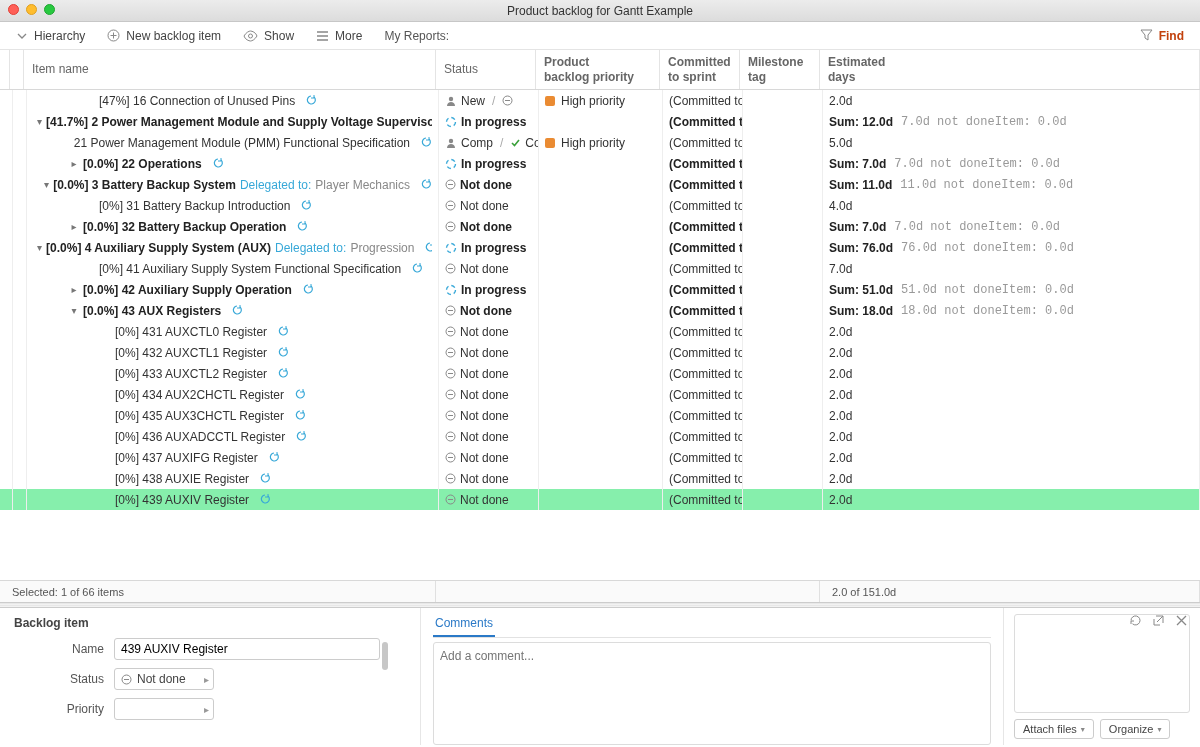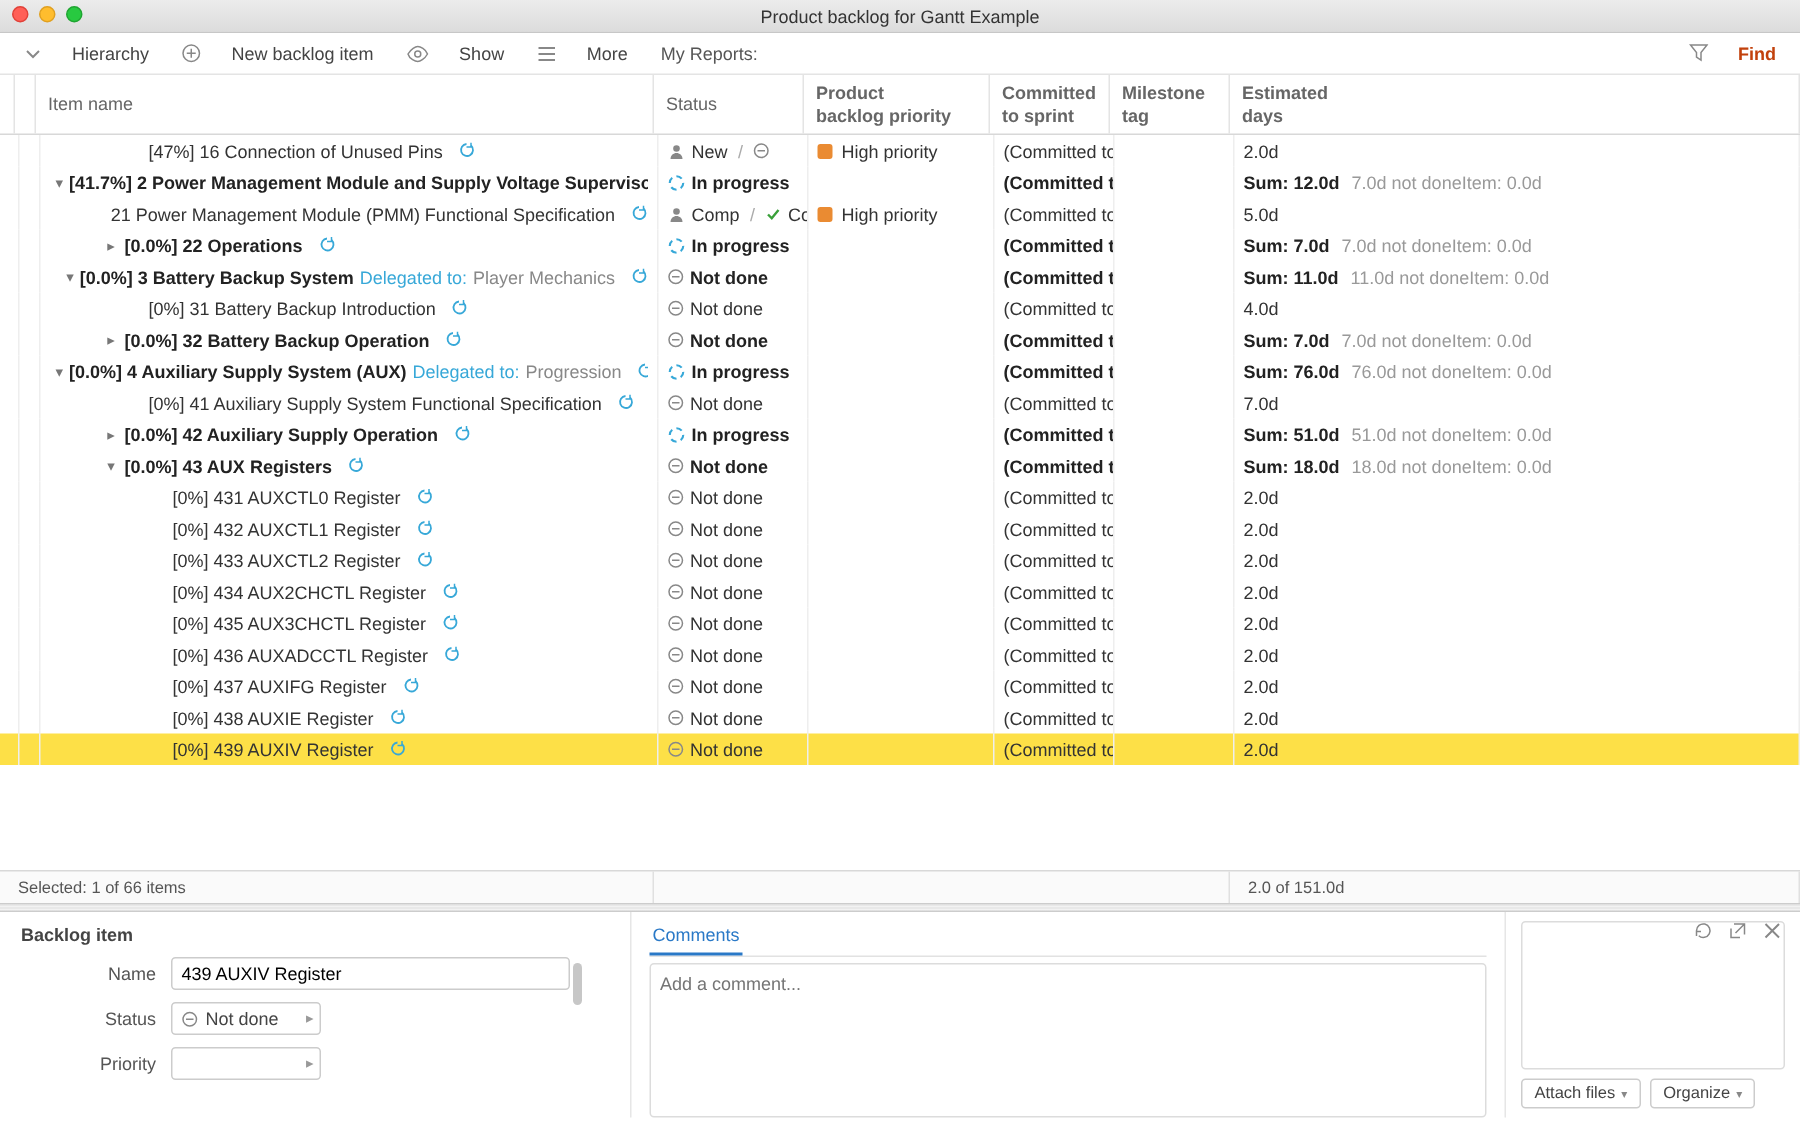--- a/index.html
+++ b/index.html
@@ -4,21 +4,21 @@
 <style>
   * { box-sizing: border-box; margin: 0; padding: 0; }
   html, body { width: 1200px; height: 747px; font-family: -apple-system, "Helvetica Neue", Arial, sans-serif; font-size: 12px; color: #333; background: #fff; overflow: hidden; }
   .titlebar { height: 22px; background: linear-gradient(#ececec,#dcdcdc); border-bottom: 1px solid #c7c7c7; position: relative; display:flex; align-items:center; justify-content:center; font-size:12px; color:#333; }
   .traffic { position:absolute; left:8px; top:4px; display:flex; gap:7px; }
   .dot { width:11px; height:11px; border-radius:50%; }
   .dot.red{background:#ff5f57;border:1px solid #e14138;}
   .dot.yellow{background:#ffbd2e;border:1px solid #e0a020;}
   .dot.green{background:#28c940;border:1px solid #1fa531;}
   .toolbar { height:28px; background:#fff; border-bottom:1px solid #e4e4e4; display:flex; align-items:center; padding:0 10px; gap:10px; font-size:12px; color:#444; }
-  .toolbar .tb-btn{display:flex;align-items:center;gap:20px;padding:3px 6px;border-radius:3px;cursor:pointer;}
+  .toolbar .tb-btn{display:flex;align-items:center;gap:6px;padding:3px 6px;border-radius:3px;cursor:pointer;}
   .tb-icon{color:#888;display:inline-flex;}
   .toolbar .spacer{flex:1;}
   .find-btn{display:flex;align-items:center;gap:6px;color:#c2410c;font-weight:bold;}
   
   .header-row { height:40px; display:flex; border-bottom:1px solid #d8d8d8; background:#fff; font-size:12px; color:#666; }
   .header-row .hc { border-right:1px solid #e4e4e4; display:flex; align-items:center; padding:0 8px; line-height:1.2; }
   .col-handle{width:10px;flex:0 0 10px;border-right:1px solid #e4e4e4;}
   .col-selbox{width:14px;flex:0 0 14px;border-right:1px solid #e4e4e4;}
   .col-name{width:412px;flex:0 0 412px;}
   .col-status{width:100px;flex:0 0 100px;}
@@ -37,22 +37,22 @@
   .row .namecell{font-size:12px;}
   .bold{font-weight:600;color:#222;}
   .deleg-lbl{color:#37a8d8;}
   .deleg-to{color:#888;}
   .loopicon{color:#37a8d8;display:inline-flex;}
   
   .status-cell{font-size:12px;display:flex;align-items:center;gap:4px;}
   .stic{display:inline-flex;color:#888;}
   .prio-sq{width:10px;height:10px;background:#ea8b32;border-radius:2px;margin-right:6px;}
   .sumtxt{font-weight:600;color:#222;text-align:center;}
-  .extratxt{color:#999;margin-left:8px;font-size:12px;}
-  .row.selected{background:#fde047;}
+  .extratxt{color:#999;margin-left:8px;font-size:12px;font-family:Liberation Mono, monospace;}
+  .row.selected{background:#86efac;}
   
   .footer-bar{height:22px;border-top:1px solid #d8d8d8;background:#fafafa;display:flex;align-items:center;font-size:11px;color:#555;}
   .footer-bar .fseg{padding:0 12px;border-right:1px solid #e0e0e0;height:100%;display:flex;align-items:center;}
   .footer-bar .fseg.first{width:436px;}
   .footer-bar .fseg.mid{flex:0 0 384px;}
   .footer-bar .fseg.right{flex:1;}
   
   .splitter{height:6px;background:repeating-linear-gradient(#e8e8e8,#e8e8e8 1px,#f2f2f2 1px,#f2f2f2 2px);border-top:1px solid #ccc;border-bottom:1px solid #ccc;position:relative;}
   
   .details{height:137px;display:flex;}

